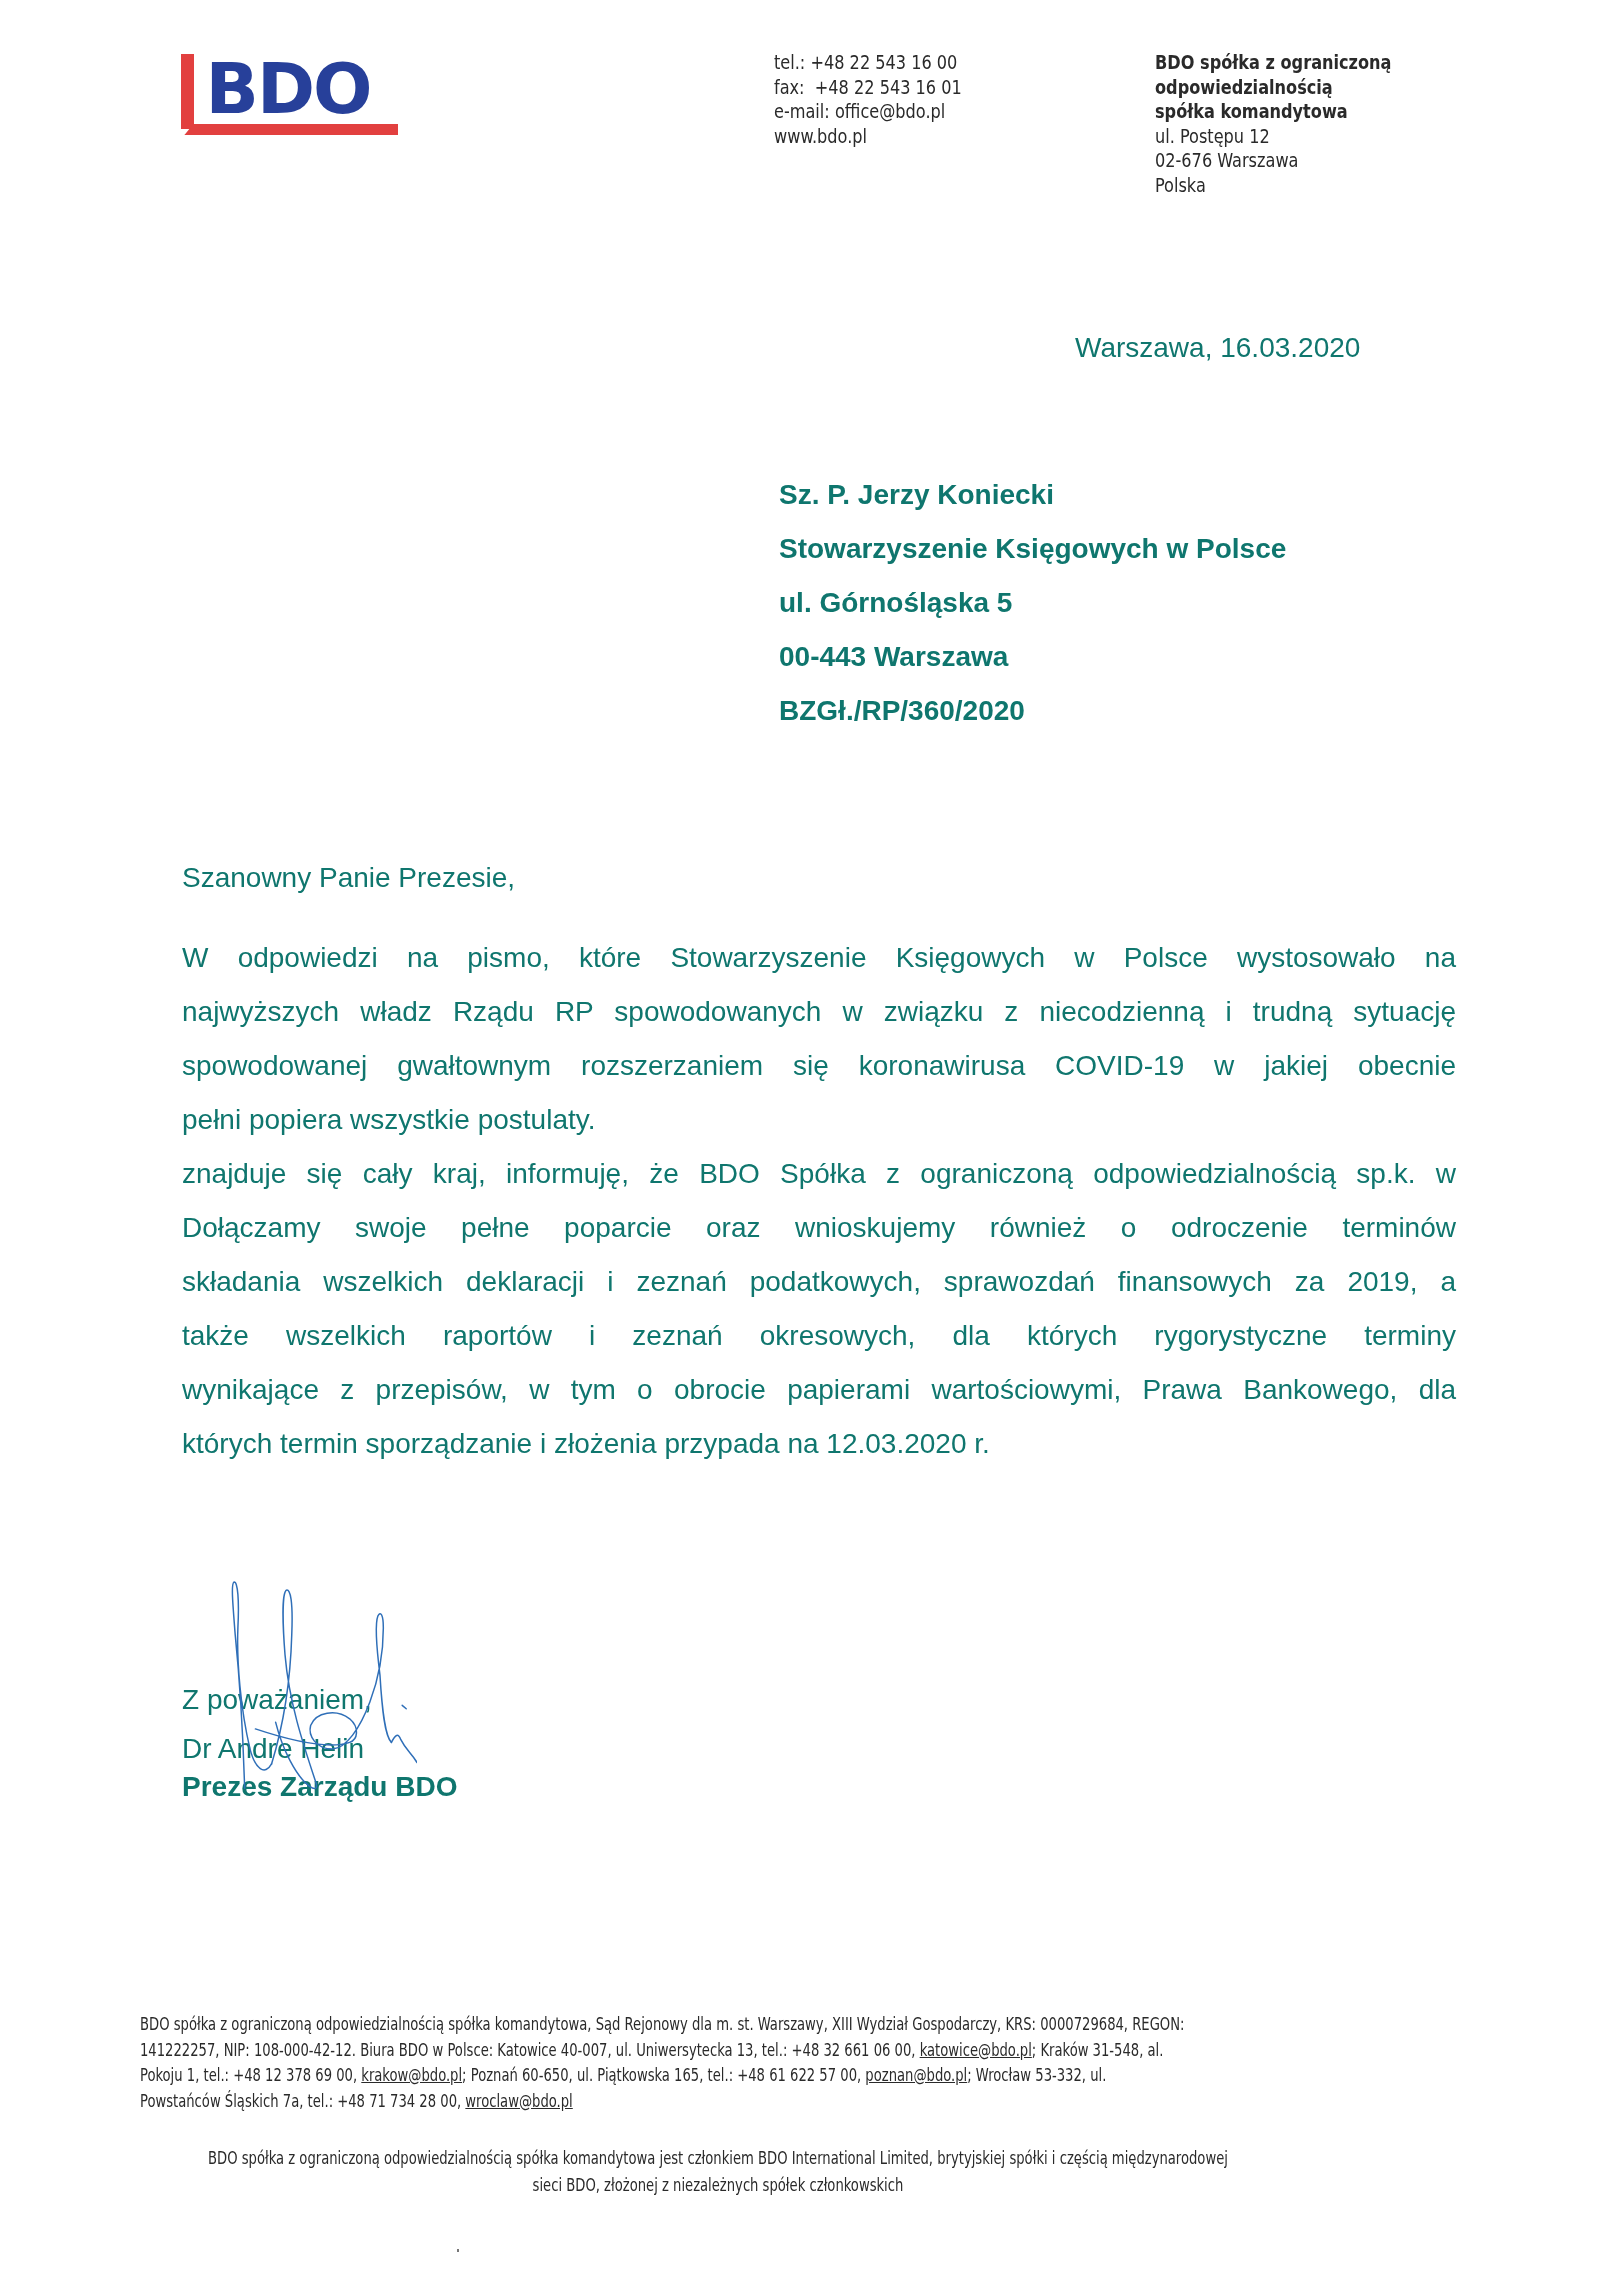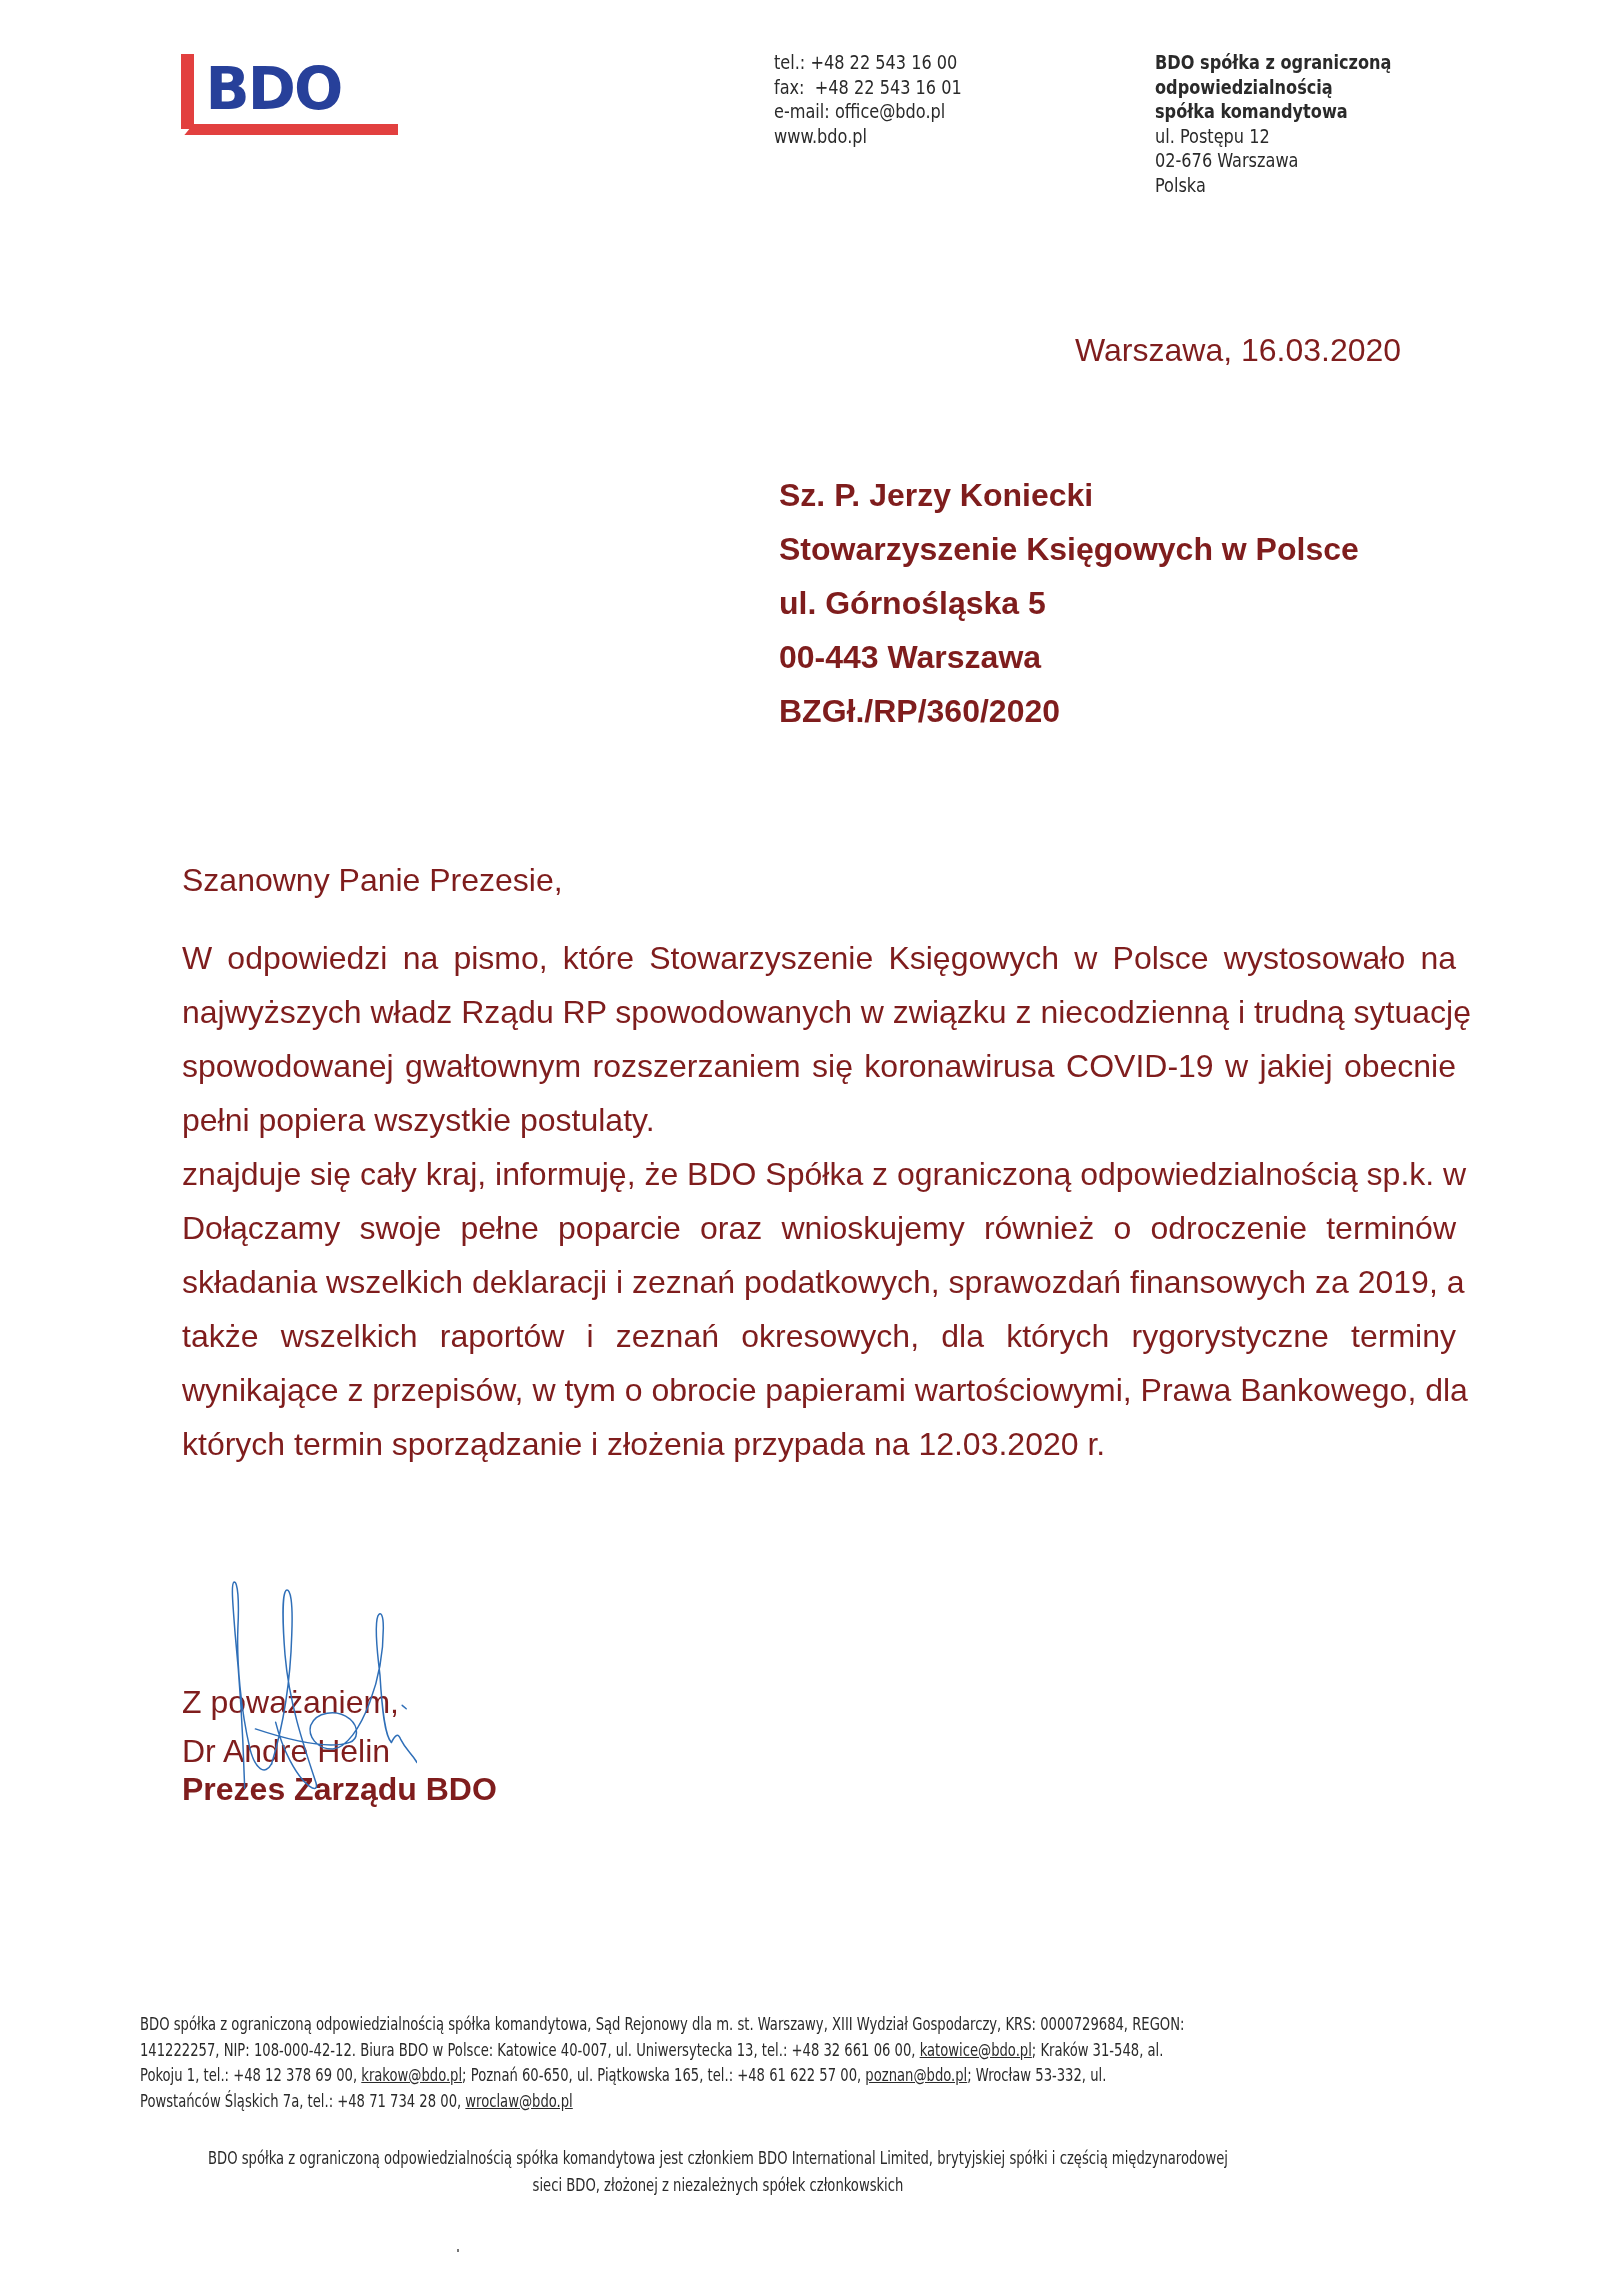--- a/index.html
+++ b/index.html
@@ -5,30 +5,30 @@
   html, body { margin: 0; padding: 0; background: #ffffff; }
   body { width: 1620px; height: 2295px; position: relative; overflow: hidden; color: #1a1a1a; }
   .abs { position: absolute; }
 
   
   #logo { left: 180px; top: 51px; width: 222px; height: 87px; }
   #logo .bar-v { position: absolute; left: 1.3px; top: 3.4px; width: 12.8px; height: 75px; background: #e2403f; }
   #logo .bar-h { position: absolute; left: 4px; top: 73px; width: 214px; height: 11.4px; background: #e2403f;
                  clip-path: polygon(9.4px 0, 100% 0, 100% 100%, 0 100%); }
   #logo .letters { position: absolute; left: 25.6px; top: -2.7px; font-family: "DejaVu Sans", sans-serif;
-                   font-weight: bold; font-size: 58px; line-height: 82px; color: #27409a; letter-spacing: -2px; }
+                   font-weight: bold; font-size: 70px; line-height: 82px; color: #27409a; letter-spacing: -2px; }
 
   
   .hdr { font-family: "DejaVu Sans Condensed", "DejaVu Sans", sans-serif; font-size: 19.5px; line-height: 24.6px; color: #2a2a2a; white-space: nowrap; }
   #contacts { left: 774px; top: 51px; transform: scaleX(0.92); transform-origin: left top; }
   #address { left: 1155px; top: 51px; transform: scaleX(0.92); transform-origin: left top; }
   #address .b { font-weight: bold; }
 
   
-  .letter { font-family: "Liberation Sans", sans-serif; font-size: 32px; color: #7f1d1d; white-space: nowrap; }
+  .letter { font-family: "Liberation Sans", sans-serif; font-size: 28px; color: #0f766e; white-space: nowrap; }
   #date { left: 1075px; top: 332px; }
   #recipient { left: 779px; top: 468px; line-height: 54px; font-weight: bold; }
   #salutation { left: 182px; top: 862px; }
   #body { left: 182px; top: 931px; width: 1274px; line-height: 54px; white-space: normal; }
   #body .ln { display: block; text-align: justify; text-align-last: justify; height: 54px; white-space: nowrap; }
   #body .ln.last { text-align-last: left; }
 
   #closing { left: 182px; top: 1684px; }
   #signer-name { left: 182px; top: 1733px; }
   #signer-title { left: 182px; top: 1771px; font-weight: bold; }

